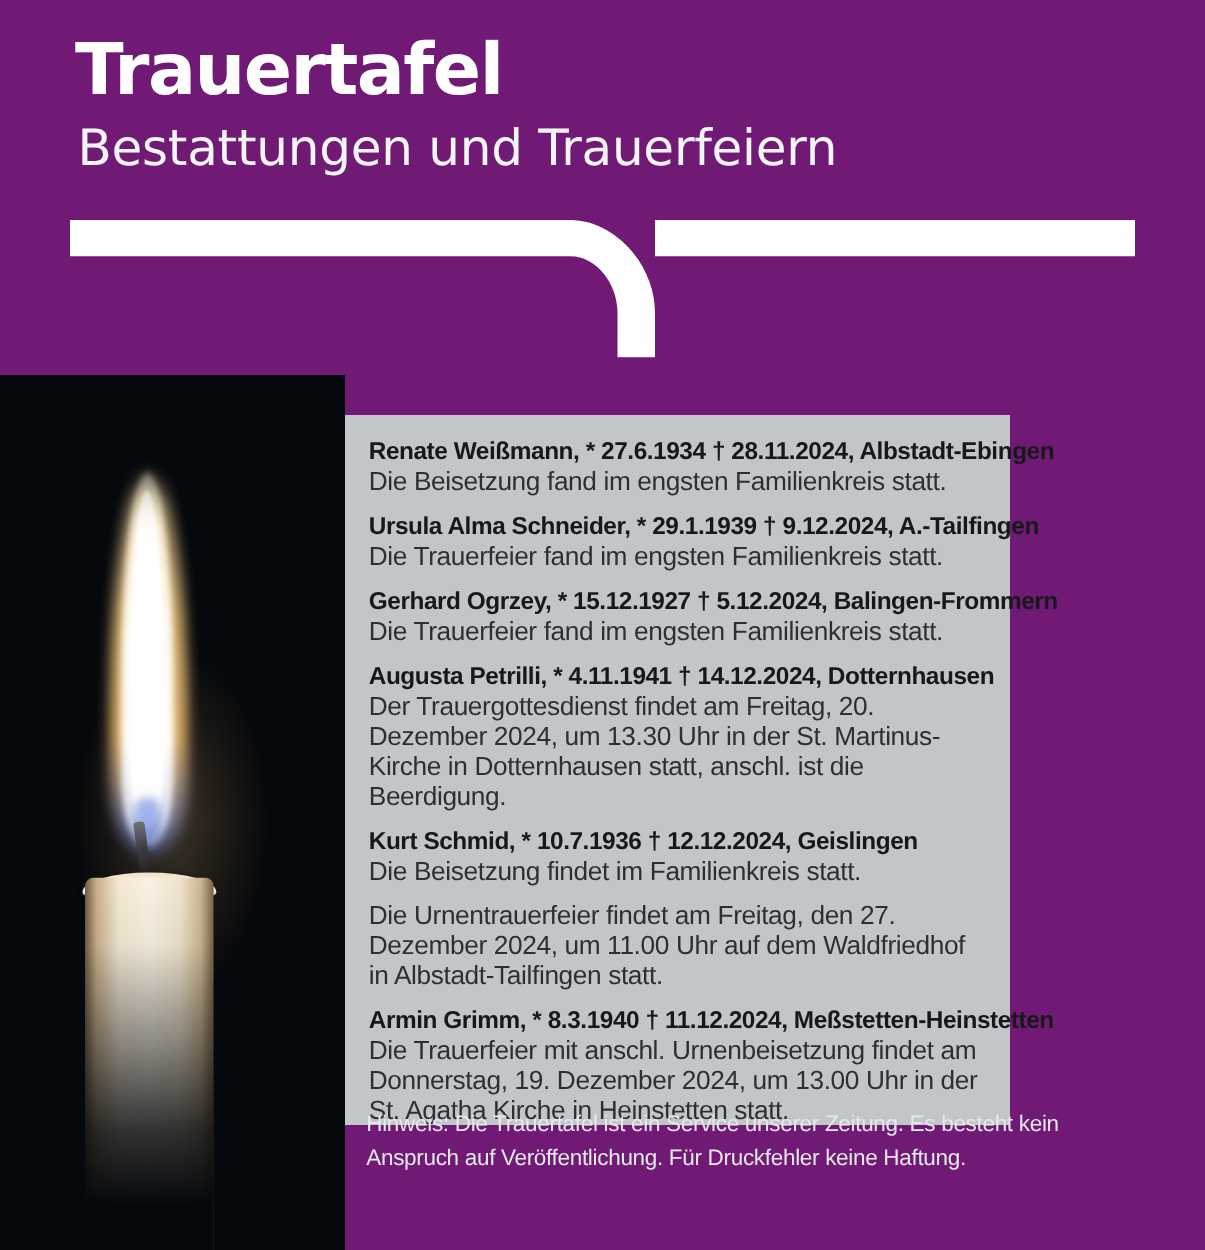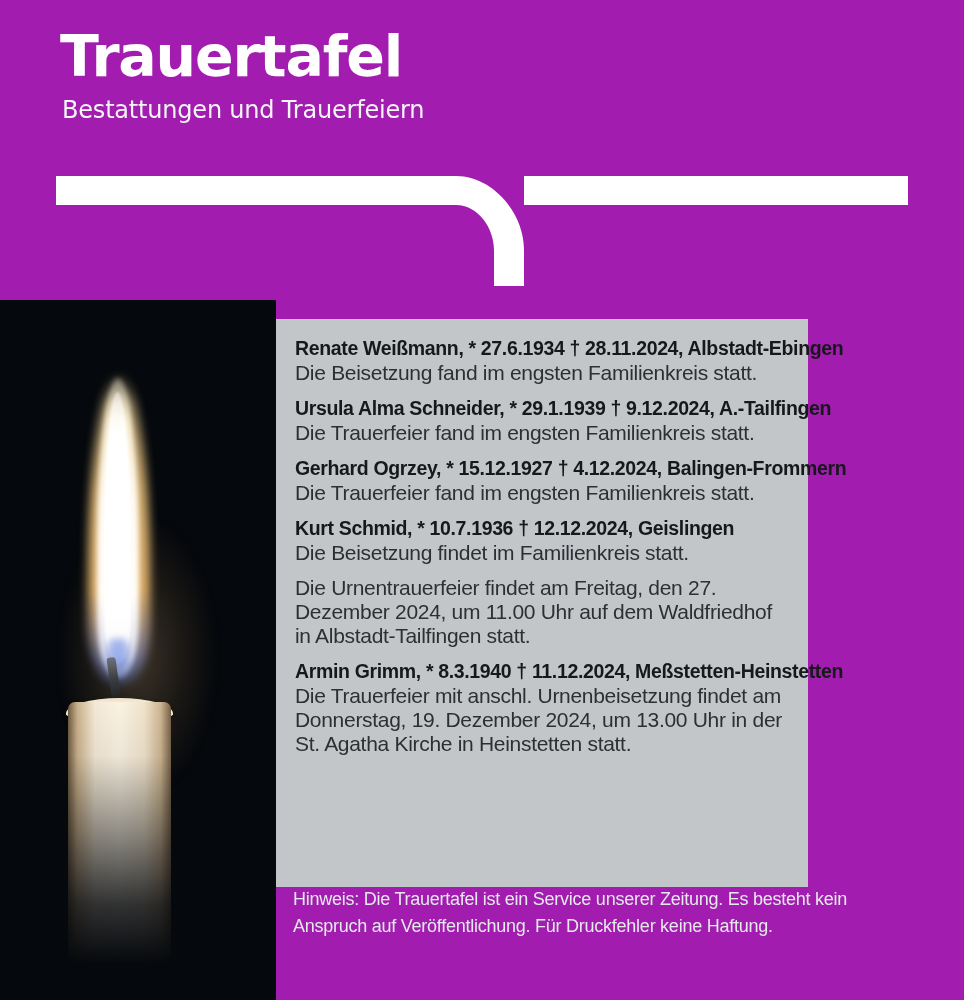--- a/index.html
+++ b/index.html
@@ -5,21 +5,21 @@
 <style>
   html, body {
     margin: 0;
     padding: 0;
     background: #05080c;
   }
   #page {
     position: relative;
     width: 964px;
     height: 1000px;
-    background: #a21caf;
+    background: #701a75;
     overflow: hidden;
     font-family: "Liberation Sans", sans-serif;
     -webkit-font-smoothing: antialiased;
   }
 
   
   .masthead {
     position: absolute;
     left: 60px;
     top: 28px;
@@ -30,21 +30,21 @@
     font-size: 57px;
     font-weight: 700;
     line-height: 1.0;
     letter-spacing: -1.2px;
     color: #ffffff;
     margin: 0;
     white-space: nowrap;
   }
   .masthead-subtitle {
     font-family: "DejaVu Sans", sans-serif;
-    font-size: 24px;
+    font-size: 40px;
     font-weight: 400;
     line-height: 1.1;
     letter-spacing: -0.2px;
     color: #f2f4f6;
     margin: 12px 0 0 2px;
     white-space: nowrap;
   }
 
   
   .rule-wrap {
@@ -211,21 +211,21 @@
       rgba(120,150,235,0.75) 0%,
       rgba(70,105,210,0.45) 50%,
       rgba(30,50,140,0.0) 85%);
     filter: blur(3px);
   }
 
   
   .notices-panel {
     position: absolute;
     left: 276px;
-    top: 319px;
+    top: 332px;
     width: 532px;
     height: 568px;
     background: #c3c6c9;
     box-sizing: border-box;
     padding: 17px 20px 0 19px;
   }
   .notice {
     margin-bottom: 11px;
   }
   .notice:last-child { margin-bottom: 0; }
@@ -296,22 +296,26 @@
   <div class="notices-panel">
     <div class="notice">
       <div class="notice-head">Renate Weißmann, * 27.6.1934 † 28.11.2024, Albstadt-Ebingen</div>
       <div class="notice-body">Die Beisetzung fand im engsten Familienkreis statt.</div>
     </div>
     <div class="notice">
       <div class="notice-head">Ursula Alma Schneider, * 29.1.1939 † 9.12.2024, A.-Tailfingen</div>
       <div class="notice-body">Die Trauerfeier fand im engsten Familienkreis statt.</div>
     </div>
     <div class="notice">
-      <div class="notice-head">Gerhard Ogrzey, * 15.12.1927 † 4.12.2024, Balingen-Frommern</div>
+      <div class="notice-head">Gerhard Ogrzey, * 15.12.1927 † 5.12.2024, Balingen-Frommern</div>
       <div class="notice-body">Die Trauerfeier fand im engsten Familienkreis statt.</div>
+    </div>
+    <div class="notice">
+      <div class="notice-head">Augusta Petrilli, * 4.11.1941 † 14.12.2024, Dotternhausen</div>
+      <div class="notice-body">Der Trauergottesdienst findet am Freitag, 20. Dezember 2024, um 13.30 Uhr in der St. Martinus-Kirche in Dotternhausen statt, anschl. ist die Beerdigung.</div>
     </div>
     <div class="notice">
       <div class="notice-head">Kurt Schmid, * 10.7.1936 † 12.12.2024, Geislingen</div>
       <div class="notice-body">Die Beisetzung findet im Familienkreis statt.</div>
     </div>
     <div class="notice">
       <div class="notice-body">Die Urnentrauerfeier findet am Freitag, den 27. Dezember 2024, um 11.00 Uhr auf dem Waldfriedhof in Albstadt-Tailfingen statt.</div>
     </div>
     <div class="notice">
       <div class="notice-head">Armin Grimm, * 8.3.1940 † 11.12.2024, Meßstetten-Heinstetten</div>

